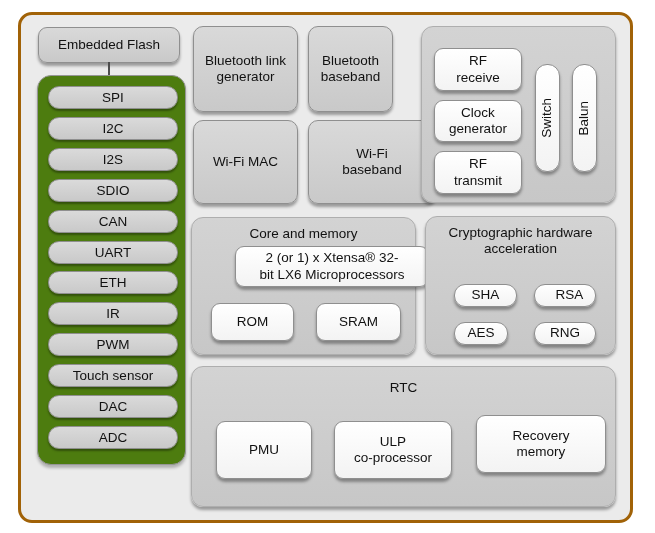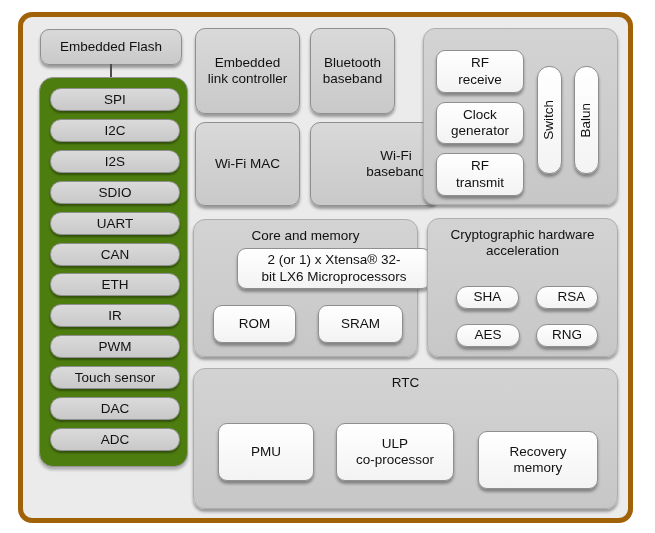--- a/index.html
+++ b/index.html
@@ -12,21 +12,21 @@
     color: #111111;
     overflow: hidden;
   }
   .stage * { box-sizing: border-box; }
 
   
   .chip {
     position: absolute; left: 18px; top: 12px;
     width: 615px; height: 511px;
     background: #ebebeb;
-    border: 5px solid #a16207;
+    border: 3px solid #a16207;
     border-radius: 14px;
   }
 
   
   .gbox {
     position: absolute;
     background: linear-gradient(180deg, #d9d9d9 0%, #c9c9c9 100%);
     border: 1px solid #8f8f8f;
     border-radius: 10px;
     box-shadow: 0 3px 3px rgba(0,0,0,0.35);
@@ -76,21 +76,21 @@
     border-radius: 11px;
     box-shadow: 0 2px 2px rgba(0,0,0,0.35);
     display: flex; align-items: center; justify-content: center;
     font-size: 13.5px;
   }
 
   
   .bt-link  { left: 172px; top: 11px;  width: 105px; height: 86px; }
   .bt-bb    { left: 287px; top: 11px;  width: 85px; height: 86px; }
   .wifi-mac { left: 172px; top: 105px; width: 105px; height: 84px; }
-  .wifi-bb  { left: 287px; top: 105px; width: 128px; height: 84px; justify-content: flex-end; }
+  .wifi-bb  { left: 287px; top: 105px; width: 128px; height: 84px; }
   .radio-label { max-width: 82px; }
 
   
   .rf-section { left: 400px; top: 11px; width: 195px; height: 177px; }
   .rf-receive  { left: 12px; top: 21px;  width: 88px; height: 43px; }
   .rf-clock    { left: 12px; top: 73px;  width: 88px; height: 42px; }
   .rf-transmit { left: 12px; top: 124px; width: 88px; height: 43px; }
   .lbl-58 { max-width: 58px; }
   .lbl-70 { max-width: 70px; }
   .vpill {
@@ -110,29 +110,29 @@
   .cpu-box  { left: 15px;  top: 28px; width: 194px; height: 41px; margin-left: 28px; }
   .cpu-line { display: block; }
   .rom-box  { left: 19px;  top: 85px; width: 83px;  height: 38px; }
   .sram-box { left: 124px; top: 85px; width: 85px;  height: 38px; }
 
   
   .crypto-section { left: 404px; top: 201px; width: 191px; height: 139px; }
   .crypto-title { max-width: 180px; margin: 0 auto; }
   .sha-box { left: 28px;  top: 67px;  width: 63px; height: 23px; border-radius: 11px; }
   .rsa-box { left: 108px; top: 67px;  width: 62px; height: 23px; border-radius: 11px; padding-left: 9px; }
-  .aes-box { left: 28px;  top: 105px; width: 64px; height: 23px; border-radius: 11px; }
+  .aes-box { left: 28px;  top: 105px; width: 54px; height: 23px; border-radius: 11px; }
   .rng-box { left: 108px; top: 105px; width: 62px; height: 23px; border-radius: 11px; }
 
   
   .rtc-section { left: 170px; top: 351px; width: 425px; height: 141px; }
-  .rtc-title { padding-top: 6px; }
+  .rtc-title { padding-top: 13px; }
   .pmu-box      { left: 24px;  top: 54px; width: 96px;  height: 58px; }
   .ulp-box      { left: 142px; top: 54px; width: 118px; height: 58px; }
-  .recovery-box { left: 284px; top: 62px; width: 120px; height: 58px; }
+  .recovery-box { left: 284px; top: 48px; width: 130px; height: 58px; }
   .ulp-line { display: block; }
   .lbl-80 { max-width: 80px; }
 </style>
 </head>
 <body>
 
 <div class="stage">
   <div class="chip">
 
     <div class="gbox flash-box">
@@ -147,47 +147,47 @@
       <div class="pill">
           <span>I2C</span>
         </div>
       <div class="pill">
           <span>I2S</span>
         </div>
       <div class="pill">
           <span>SDIO</span>
         </div>
       <div class="pill">
+          <span>CAN</span>
+        </div>
+      <div class="pill">
           <span>UART</span>
         </div>
       <div class="pill">
-          <span>CAN</span>
-        </div>
-      <div class="pill">
           <span>ETH</span>
         </div>
       <div class="pill">
           <span>IR</span>
         </div>
       <div class="pill">
           <span>PWM</span>
         </div>
       <div class="pill">
           <span>Touch sensor</span>
         </div>
       <div class="pill">
           <span>DAC</span>
         </div>
       <div class="pill">
           <span>ADC</span>
         </div>
     </div>
 
     <div class="gbox bt-link">
-      <span class="radio-label">Embedded link controller</span>
+      <span class="radio-label">Bluetooth link generator</span>
     </div>
     <div class="gbox bt-bb">
       <span class="radio-label">Bluetooth baseband</span>
     </div>
     <div class="gbox wifi-mac">
       <span class="radio-label">Wi-Fi MAC</span>
     </div>
     <div class="gbox wifi-bb">
       <span class="radio-label">Wi-Fi baseband</span>
     </div>

